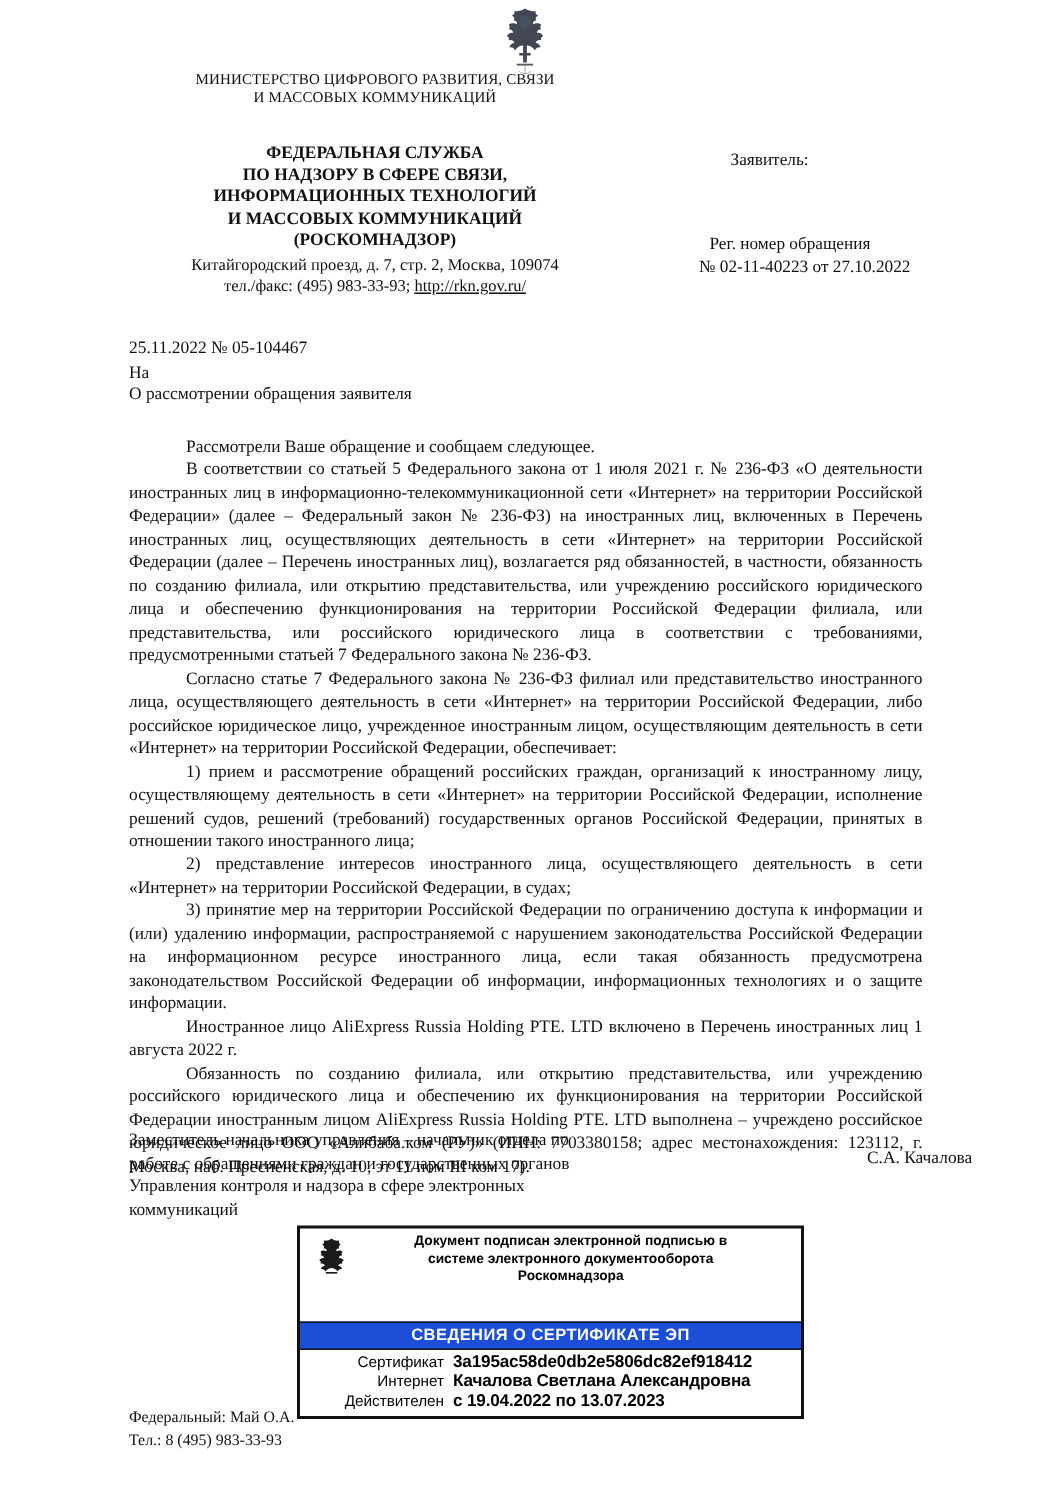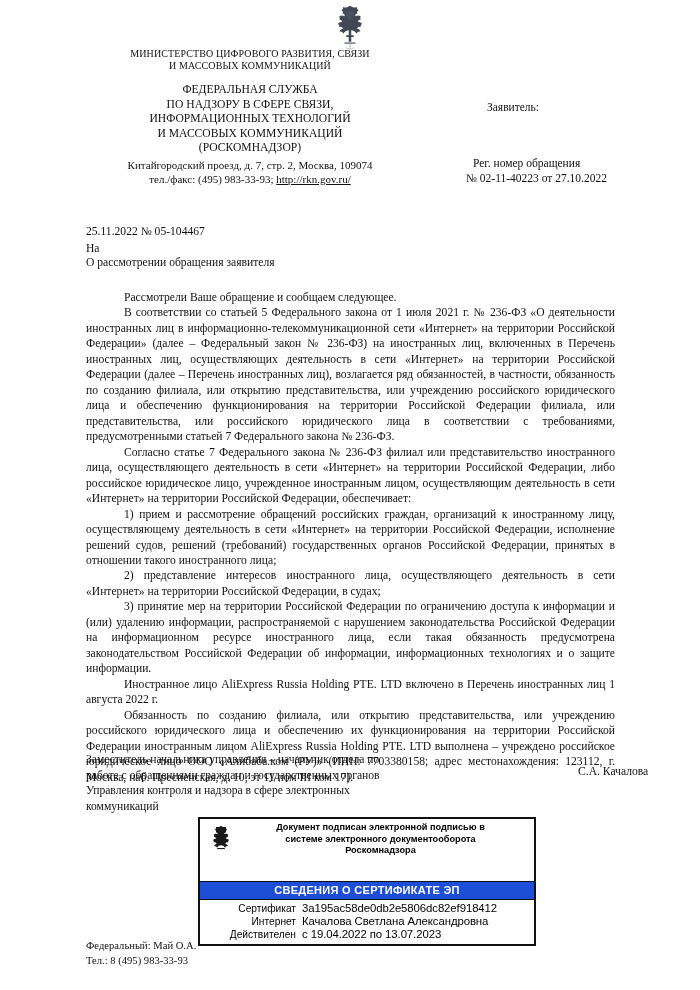--- a/index.html
+++ b/index.html
@@ -45,23 +45,23 @@
     width: 360px;
     text-align: center;
     line-height: 1.22;
   }
   .ministry {
     font-size: 10px;
     letter-spacing: 0.1px;
   }
   .ministry div { white-space: nowrap; }
   .service {
-    margin-top: 11px;
-    font-size: 11.6px;
-    font-weight: normal;
+    margin-top: 23px;
+    font-size: 11.6px;
+    font-weight: bold;
     line-height: 1.25;
   }
   .service div { white-space: nowrap; }
   .address {
     margin-top: 2px;
     font-size: 11px;
     line-height: 1.3;
   }
   .address .link {
     text-decoration: underline;
@@ -191,21 +191,21 @@
     flex: 0 0 92px;
     text-align: right;
     font-size: 10.2px;
     color: #000;
     padding-right: 6px;
     white-space: nowrap;
   }
   .es-value {
     flex: 1;
     font-size: 11.4px;
-    font-weight: normal;
+    font-weight: bold;
     letter-spacing: -0.1px;
     color: #000;
     white-space: nowrap;
   }
 
   
   .footer {
     position: absolute;
     left: 86px;
     top: 938px;

